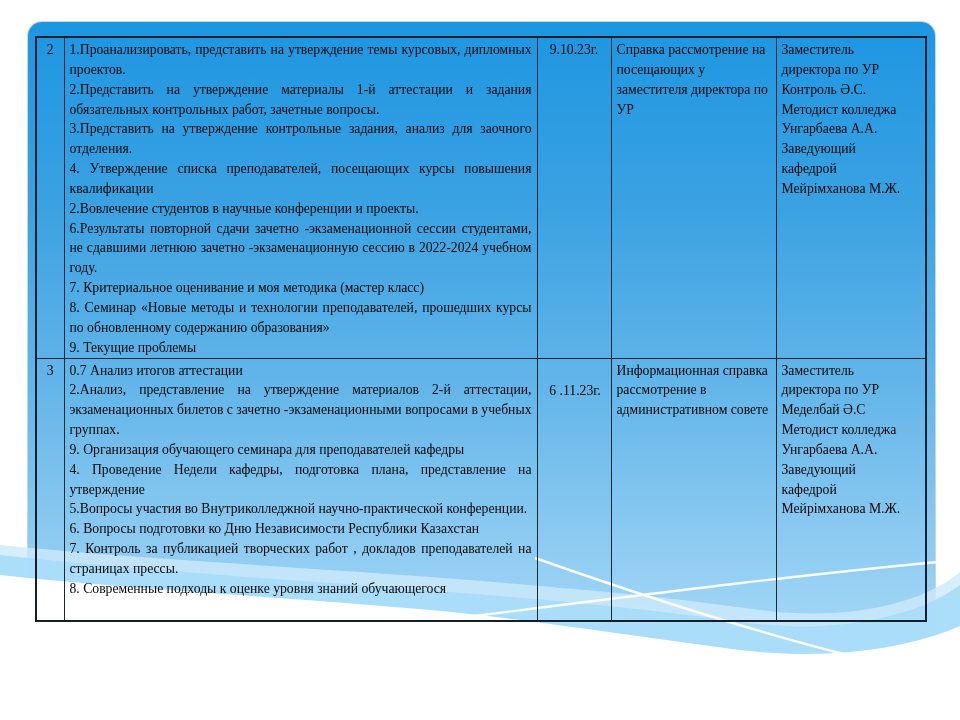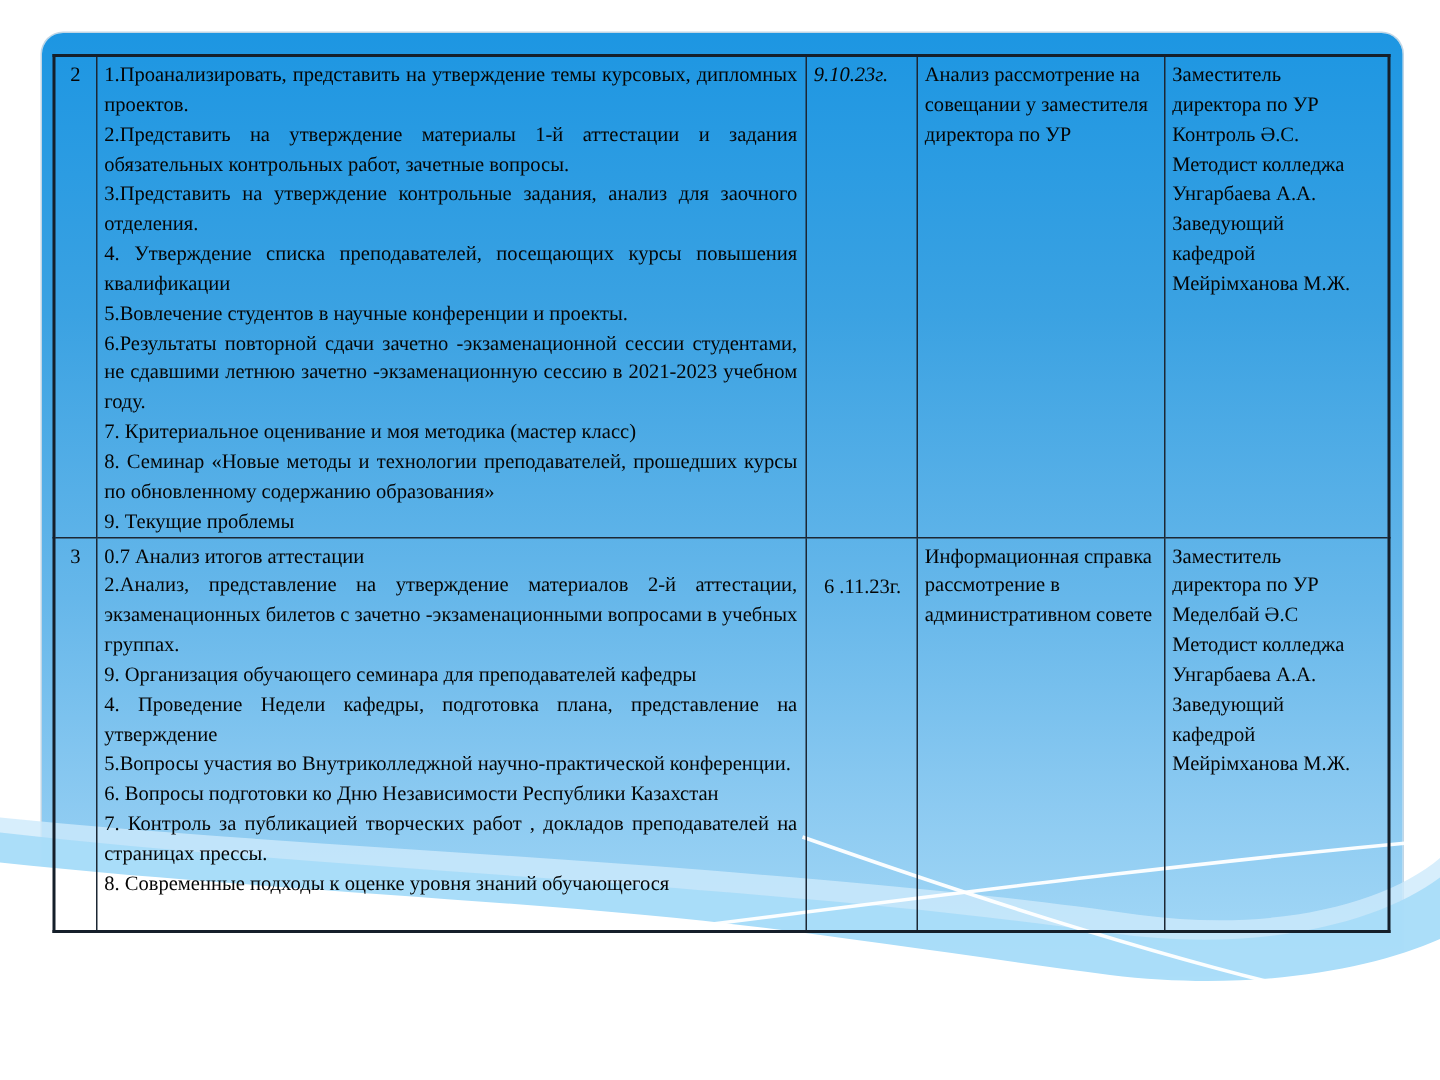--- a/index.html
+++ b/index.html
@@ -36,21 +36,21 @@
     padding:2px 5px 0 5px;
     overflow:hidden;
   }
   table.plan{border:2px solid #151f2a;}
   tr.row-a{height:321px;}
   tr.row-b{height:263px;}
   td.c-num{text-align:center;padding:2px 2px 0 2px;}
   td.c-tasks{padding:2px 5px 0 5px;margin-top:16px;}
   .task-para{margin:0;text-align:justify;text-justify:inter-word;}
   td.c-date{padding:2px 3px 0 3px;}
-  .date-center{text-align:left;font-style:italic;}
+  .date-center{text-align:center;}
   .date-offset{margin-top:20px;padding-left:2px;text-align:center;}
   td.c-report{padding:2px 4px 0 5px;}
   td.c-resp{padding:2px 3px 0 5px;}
   .resp-line{display:block;white-space:nowrap;}
   .report-text{margin:0;}
 </style>
 </head>
 <body>
 
 <div class="slide">
@@ -75,32 +75,32 @@
     </colgroup>
     <tbody>
       <tr class="row-a">
         <td class="c-num">2</td>
         <td class="c-tasks">
           <div>
               <p class="task-para">1.Проанализировать, представить на утверждение темы курсовых, дипломных проектов.</p>
               <p class="task-para">2.Представить на утверждение материалы 1-й аттестации и задания обязательных контрольных работ, зачетные вопросы.</p>
               <p class="task-para">3.Представить на утверждение контрольные задания, анализ для заочного отделения.</p>
               <p class="task-para">4. Утверждение списка преподавателей, посещающих курсы повышения квалификации</p>
-              <p class="task-para">5.Вовлечение студентов в научные конференции  и проекты.</p>
-              <p class="task-para">6.Результаты повторной сдачи зачетно -экзаменационной сессии студентами, не сдавшими летнюю зачетно -экзаменационную сессию в 2021-2023  учебном году.</p>
+              <p class="task-para">2.Вовлечение студентов в научные конференции  и проекты.</p>
+              <p class="task-para">6.Результаты повторной сдачи зачетно -экзаменационной сессии студентами, не сдавшими летнюю зачетно -экзаменационную сессию в 2022-2024  учебном году.</p>
               <p class="task-para">7. Критериальное оценивание  и моя методика (мастер класс)</p>
               <p class="task-para">8. Семинар «Новые методы и технологии преподавателей, прошедших курсы по обновленному содержанию образования»</p>
               <p class="task-para">9. Текущие проблемы</p>
             </div>
         </td>
         <td class="c-date">
           <div class="date-center">9.10.23г.</div>
         </td>
         <td class="c-report">
-          <p class="report-text">Анализ рассмотрение на совещании у заместителя директора по УР</p>
+          <p class="report-text">Справка рассмотрение на посещающих у заместителя директора по УР</p>
         </td>
         <td class="c-resp">
           <div>
               <span class="resp-line">Заместитель</span>
               <span class="resp-line">директора по УР</span>
               <span class="resp-line">Контроль Ә.С.</span>
               <span class="resp-line">Методист колледжа</span>
               <span class="resp-line">Унгарбаева А.А.</span>
               <span class="resp-line">Заведующий</span>
               <span class="resp-line">кафедрой</span>

